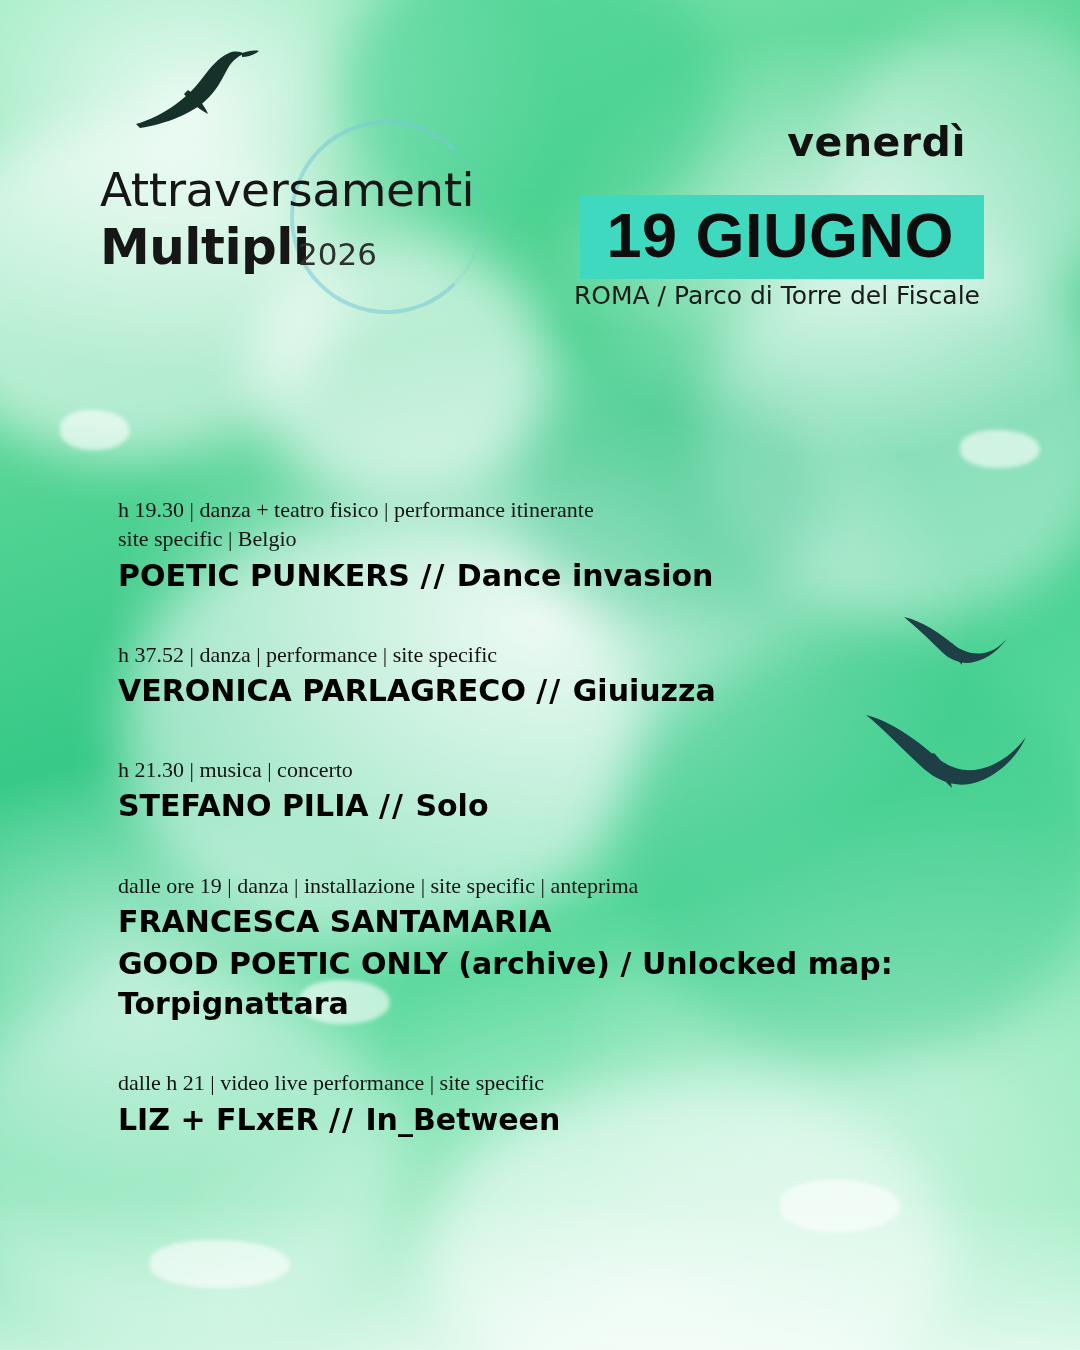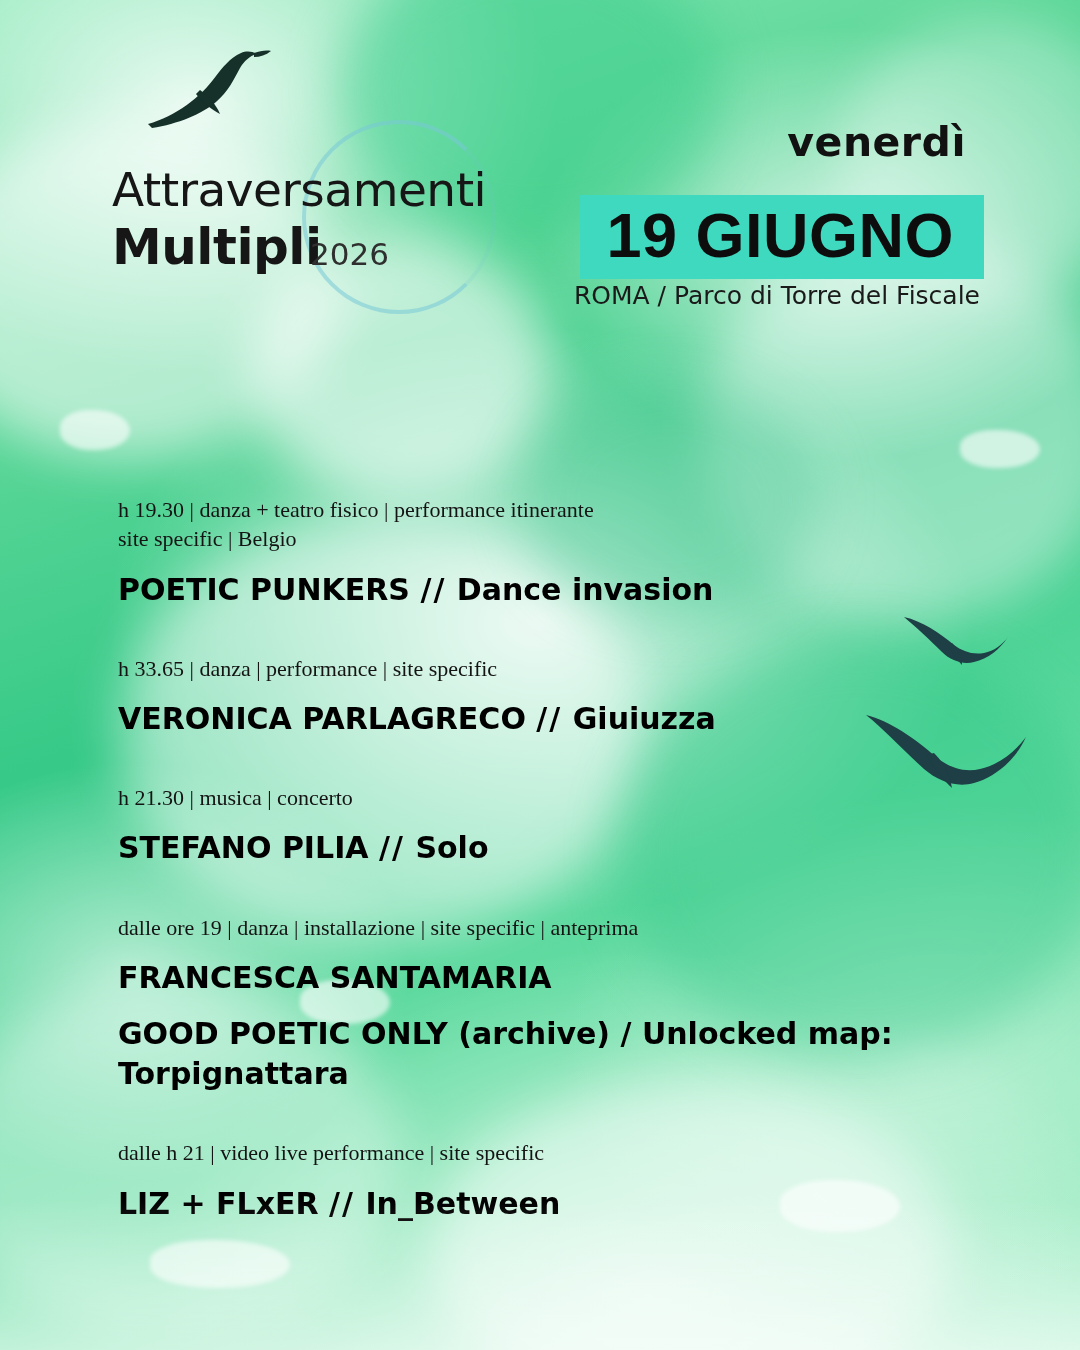--- a/index.html
+++ b/index.html
@@ -50,21 +50,21 @@
     position: absolute;
     background: rgba(255,255,255,0.6);
     border-radius: 45% 55% 52% 48%;
     filter: blur(2px);
     pointer-events: none;
   }
 
   
   .logo-block {
     position: absolute;
-    left: 112px;
+    left: 100px;
     top: 40px;
     width: 400px;
     height: 230px;
     text-align: center;
   }
   .logo-ring {
     position: absolute;
     left: 190px;
     top: 80px;
     width: 186px;
@@ -160,21 +160,21 @@
     color: #141414;
     font-family: Liberation Serif, serif;
     font-weight: 400;
   }
   .title {
     font-size: 30px;
     line-height: 1.34;
     color: #000;
     font-weight: 700;
     font-family: "DejaVu Sans", sans-serif;
-    margin-top: 16px;
+    margin-top: 2px;
   }
   .title .sep { letter-spacing: 2px; }
 
   
   .bird-a { position: absolute; left: 900px; top: 605px; width: 110px; height: 70px; }
   .bird-b { position: absolute; left: 860px; top: 695px; width: 170px; height: 105px; }
 
   .bottom-fade {
     position: absolute;
     left: 0; bottom: 0; width: 1080px; height: 150px;
@@ -228,21 +228,21 @@
       <div class="meta" style="white-space:pre-line">h 19.30 | danza + teatro fisico | performance itinerante
 site specific | Belgio</div>
       <div class="title">
         <span>POETIC PUNKERS</span>
         <span class="sep">//</span>
         <span>Dance invasion</span>
       </div>
     </div>
 
     <div class="event">
-      <div class="meta" style="white-space:pre-line">h 33.65 | danza | performance | site specific</div>
+      <div class="meta" style="white-space:pre-line">h 37.52 | danza | performance | site specific</div>
       <div class="title">
         <span>VERONICA PARLAGRECO</span>
         <span class="sep">//</span>
         <span>Giuiuzza</span>
       </div>
     </div>
 
     <div class="event">
       <div class="meta" style="white-space:pre-line">h 21.30 | musica | concerto</div>
       <div class="title">

